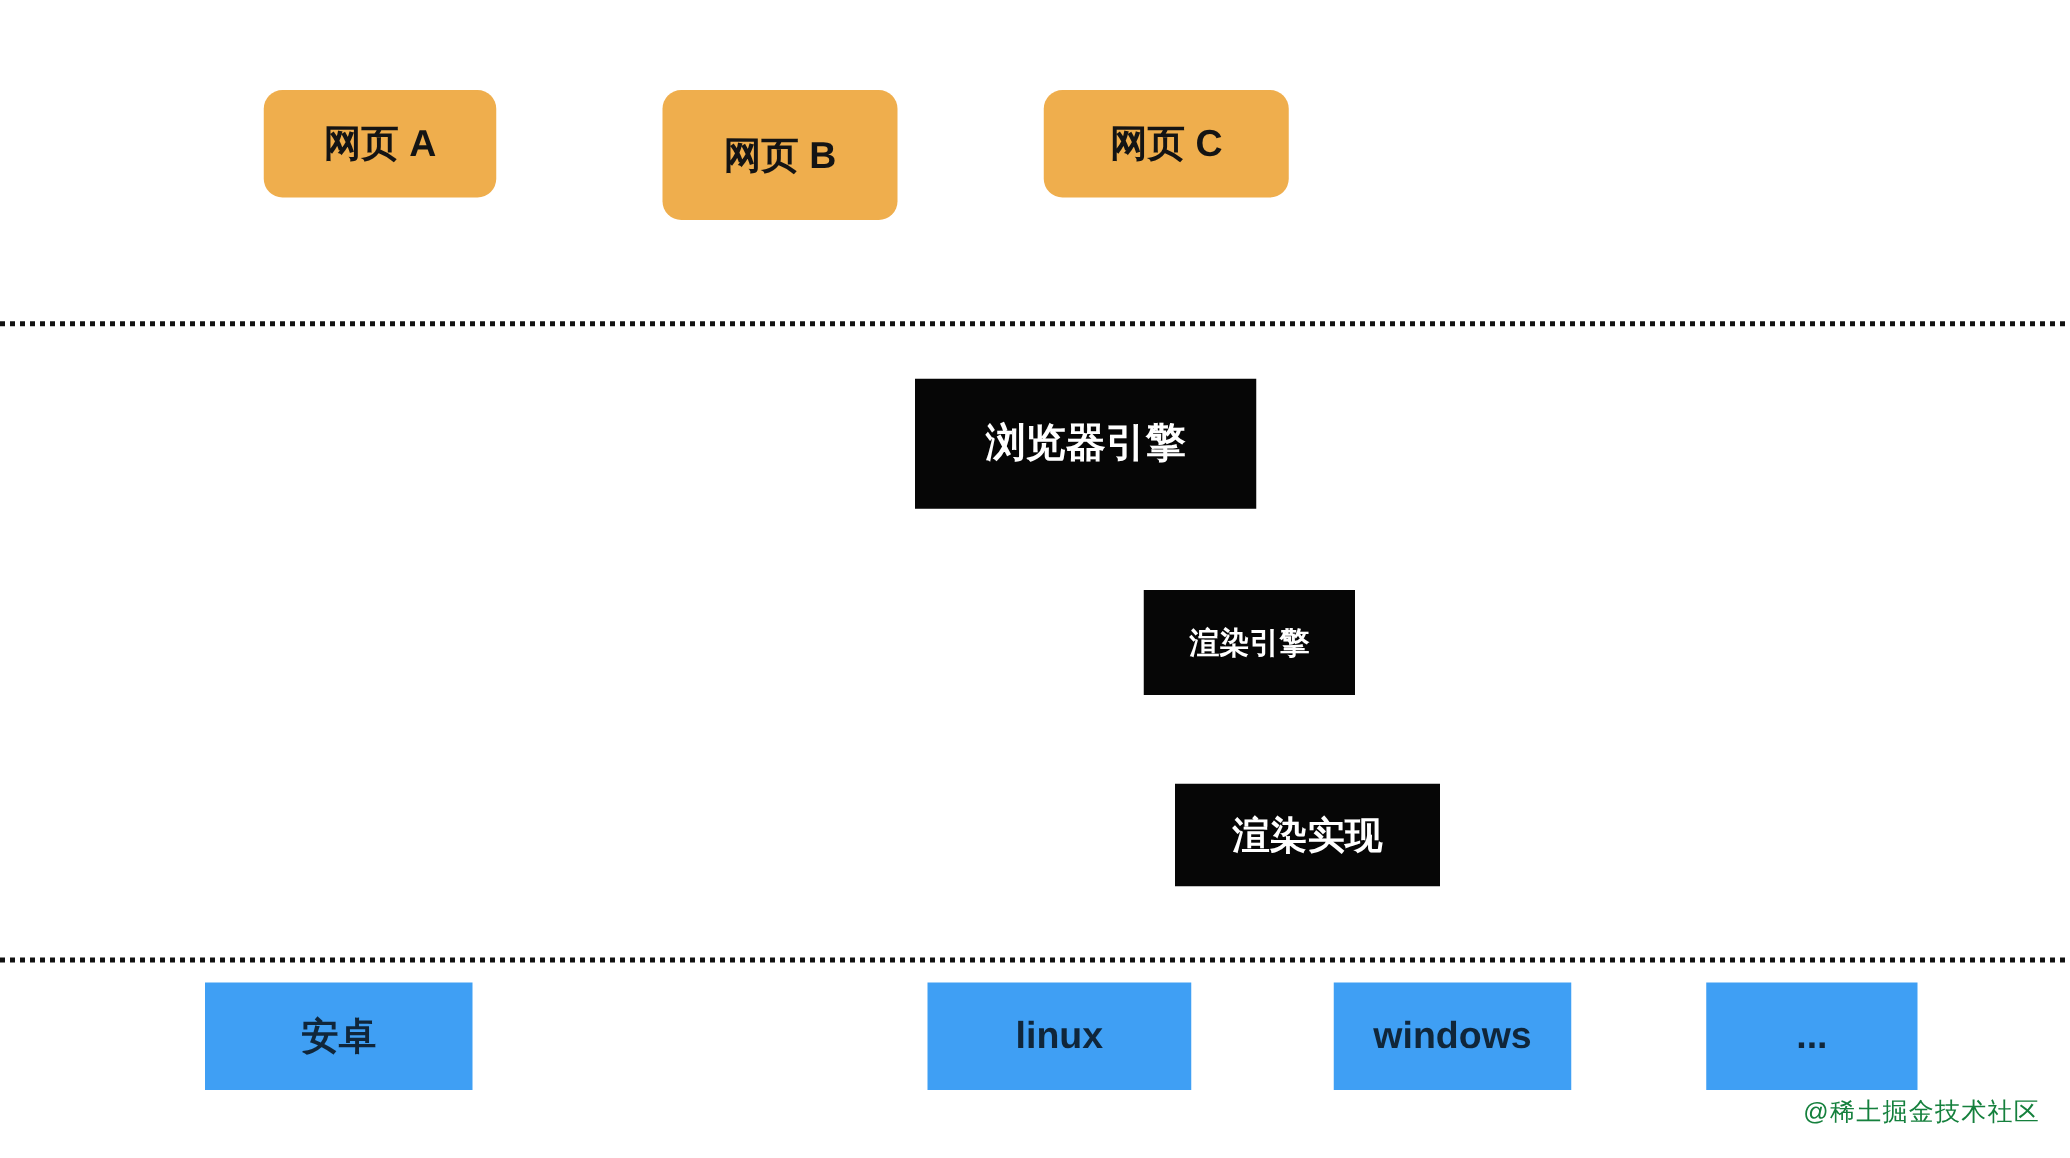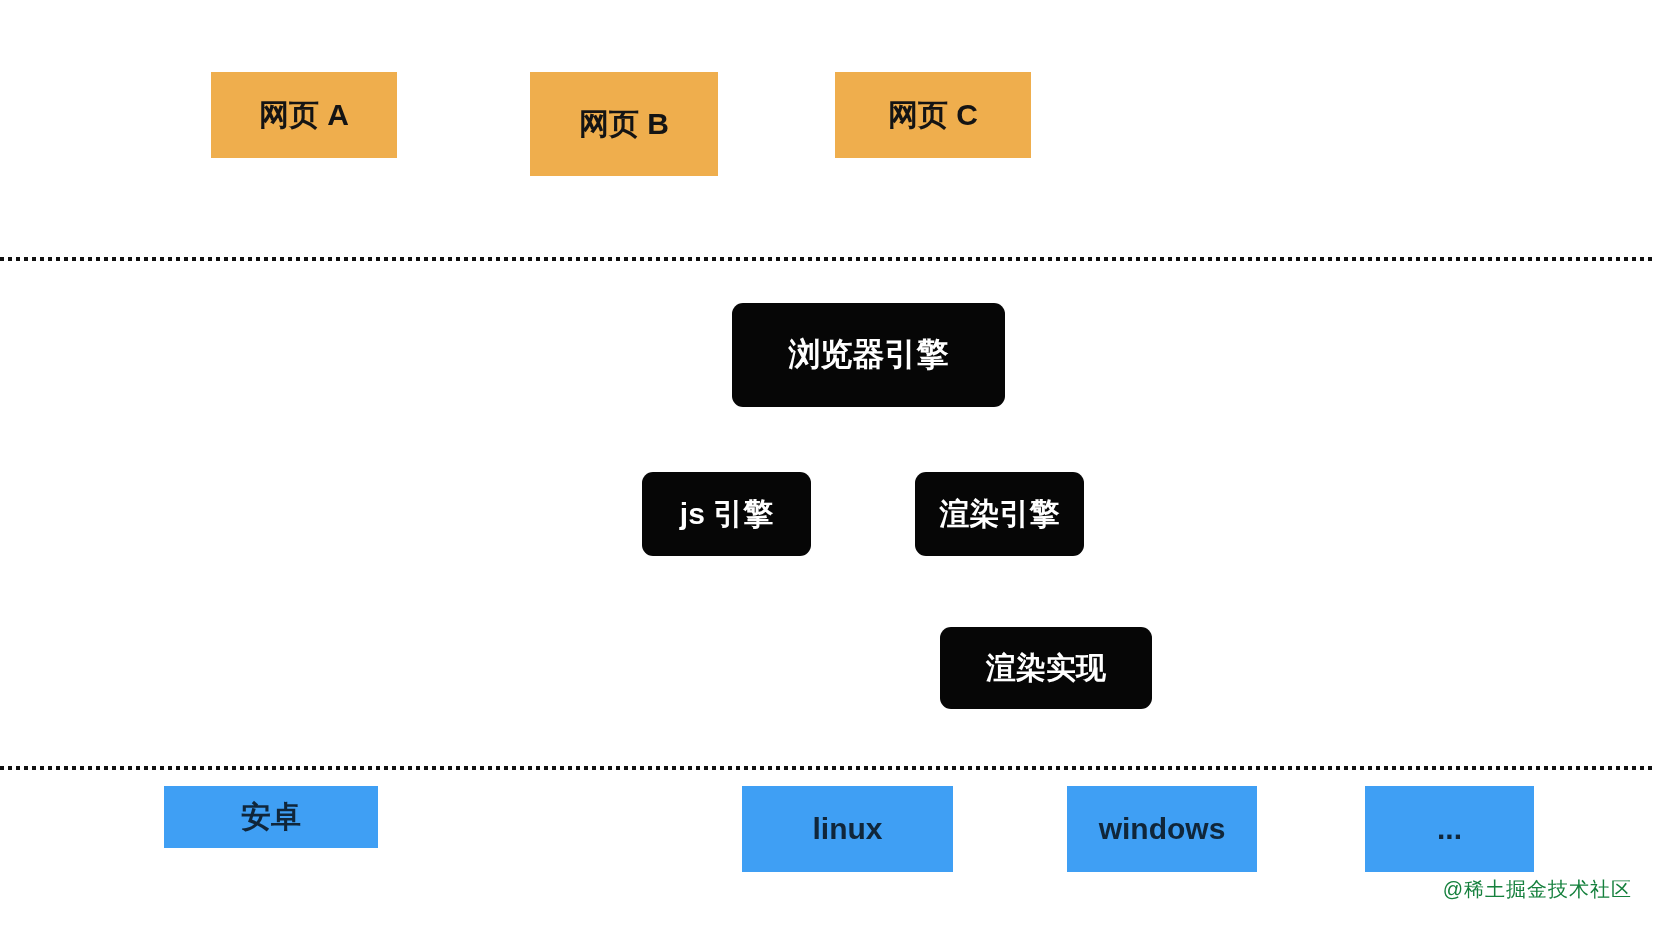--- a/index.html
+++ b/index.html
@@ -12,22 +12,22 @@
   .canvas { position: relative; width: 1656px; height: 926px; background: #ffffff; }
 
   .box {
     position: absolute;
     display: flex;
     align-items: center;
     justify-content: center;
     font-weight: 700;
     white-space: nowrap;
   }
-  .webpage-box  { background: #efae4d; color: #141414; font-size: 30px; }
-  .engine-box   { background: #060606; color: #ffffff; border-radius: 11px; }
+  .webpage-box  { background: #efae4d; color: #141414; font-size: 30px; border-radius: 15px; }
+  .engine-box   { background: #060606; color: #ffffff; }
   .platform-box { background: #3f9ff4; color: #10263a; font-size: 30px; }
 
   .sep {
     position: absolute;
     left: 0; width: 1656px; height: 4px;
     background: repeating-linear-gradient(to right, #111 0 4px, transparent 4px 8px);
   }
 
   .watermark {
     position: absolute;
@@ -42,44 +42,43 @@
   #wpA { left: 211px;  top: 72px;  width: 186px; height: 86px; }
   #wpB { left: 530px;  top: 72px;  width: 188px; height: 104px; }
   #wpC { left: 835px;  top: 72px;  width: 196px; height: 86px; text-align: right; }
   #wpD { left: 1165px; top: 72px;  width: 188px; height: 86px; }
 
   #sepTop    { top: 257px; }
   #sepBottom { top: 766px; }
 
   #browserEngine { left: 732px; top: 303px; width: 273px; height: 104px; font-size: 32px; }
   #jsEngine      { left: 642px; top: 472px; width: 169px; height: 84px;  font-size: 30px; }
-  #renderEngine  { left: 915px; top: 472px; width: 169px; height: 84px;  font-size: 30px; }
+  #renderEngine  { left: 915px; top: 472px; width: 169px; height: 84px;  font-size: 24px; }
   #domImpl       { left: 530px; top: 627px; width: 274px; height: 82px;  font-size: 30px; }
   #renderImpl    { left: 940px; top: 627px; width: 212px; height: 82px;  font-size: 30px; }
 
-  #pfAndroid { left: 164px;  top: 786px; width: 214px; height: 62px; }
+  #pfAndroid { left: 164px;  top: 786px; width: 214px; height: 86px; }
   #pfIos     { left: 446px;  top: 786px; width: 211px; height: 86px; }
   #pfLinux   { left: 742px;  top: 786px; width: 211px; height: 86px; }
   #pfWindows { left: 1067px; top: 786px; width: 190px; height: 86px; }
   #pfMore    { left: 1365px; top: 786px; width: 169px; height: 86px; }
 </style>
 </head>
 <body>
 
 <div class="canvas">
 
   <div id="wpA" class="box webpage-box">网页 A</div>
   <div id="wpB" class="box webpage-box">网页 B</div>
   <div id="wpC" class="box webpage-box">网页 C</div>
 
   <div id="sepTop" class="sep"></div>
   <div id="sepBottom" class="sep"></div>
 
   <div id="browserEngine" class="box engine-box">浏览器引擎</div>
-  <div id="jsEngine" class="box engine-box">js 引擎</div>
   <div id="renderEngine" class="box engine-box">渲染引擎</div>
   <div id="renderImpl" class="box engine-box">渲染实现</div>
 
   <div id="pfAndroid" class="box platform-box">安卓</div>
   <div id="pfLinux" class="box platform-box">linux</div>
   <div id="pfWindows" class="box platform-box">windows</div>
   <div id="pfMore" class="box platform-box">...</div>
 
   <div class="watermark">@稀土掘金技术社区</div>
 

